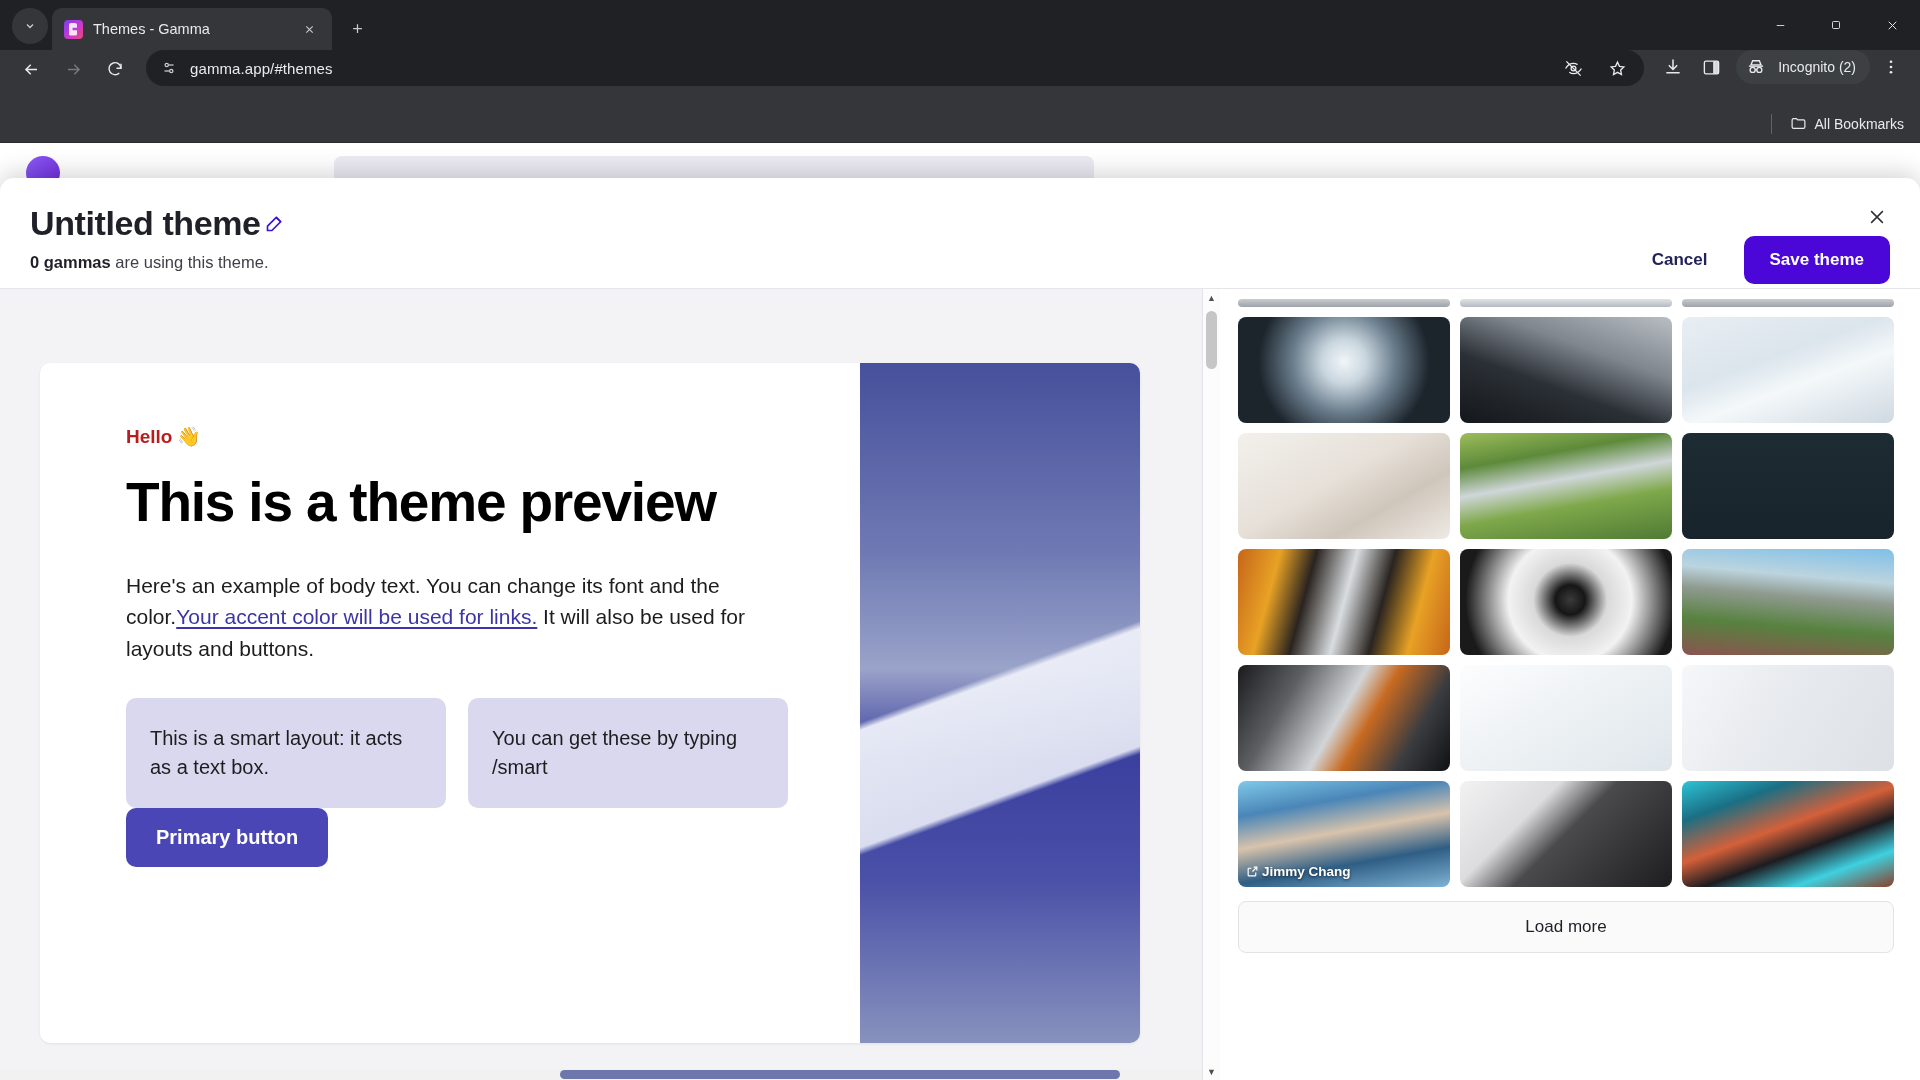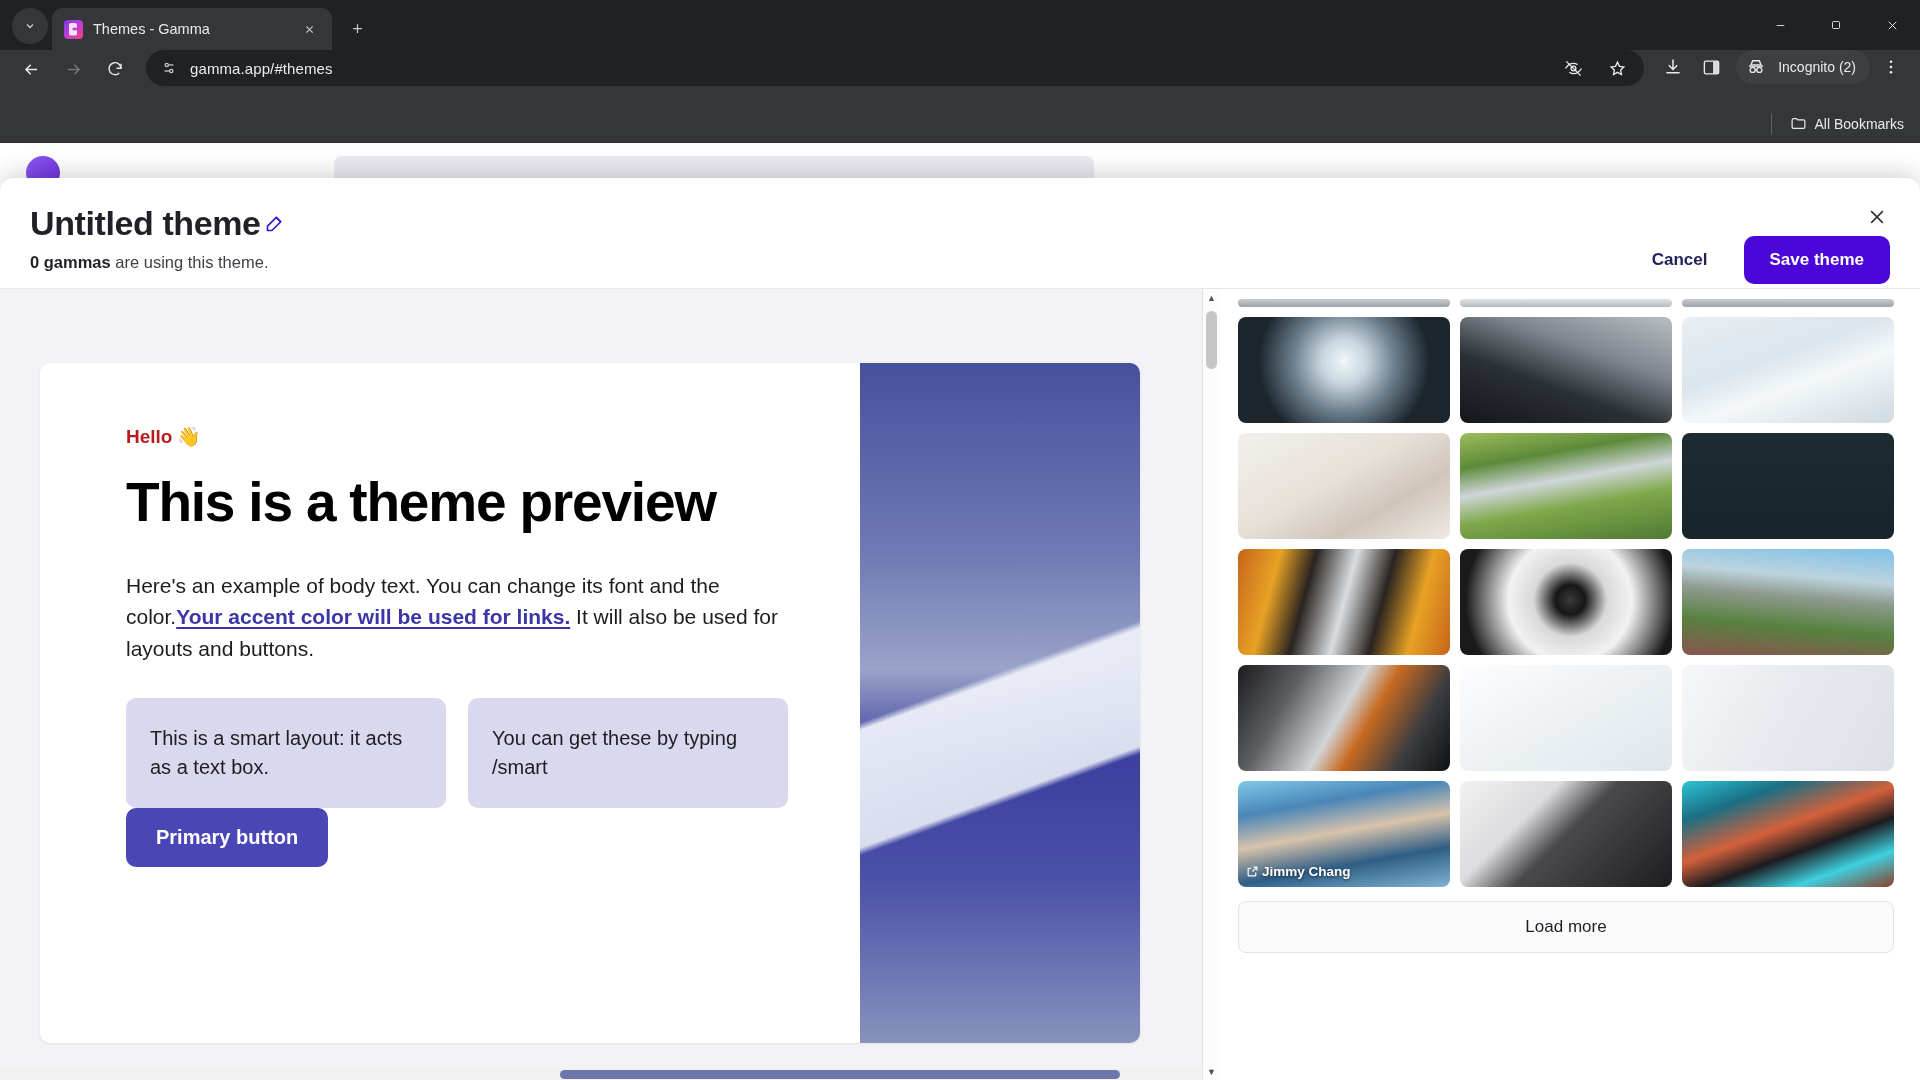--- a/index.html
+++ b/index.html
@@ -142,21 +142,21 @@
   .preview-scrollarea { position: absolute; inset: 0 18px 10px 0; overflow: hidden; }
   .preview-card {
     position: absolute; left: 40px; top: 74px; width: 1100px; height: 680px;
     background: #fff; border-radius: 10px; display: flex; overflow: hidden;
     box-shadow: 0 1px 3px rgba(0,0,0,.07);
   }
   .preview-text { flex: 1; padding: 62px 70px 0 86px; }
   .pv-hello { font-size: 19px; font-weight: 700; color: #b91c1c; margin-bottom: 26px; }
   .pv-h1 { font-size: 55px; font-weight: 800; color: #000; letter-spacing: -1.2px; line-height: 1.05; margin-bottom: 38px; }
   .pv-body { font-size: 21px; line-height: 1.5; color: #1d1d20; max-width: 660px; }
-  .pv-link { color: #3b35a8; font-weight: 700; text-decoration: underline; text-underline-offset: 3px; }
+  .pv-link { color: #3b35a8; font-weight: 400; text-decoration: underline; text-underline-offset: 3px; }
   .pv-smart { display: flex; gap: 22px; margin-top: 34px; }
   .pv-smartbox {
     width: 320px; background: #d9d8ef; border-radius: 10px; padding: 26px 24px;
     font-size: 20px; line-height: 1.45; color: #1d1d20;
   }
   .pv-buttonslabel { font-size: 21px; color: #1d1d20; margin-top: 42px; margin-bottom: 24px; }
   .pv-buttons { display: flex; gap: 12px; }
   .pv-btn-primary {
     background: #4a46b5; color: #fff; font-weight: 700; font-size: 20px;
     padding: 18px 30px; border-radius: 10px; border: 0; font-family: inherit; cursor: pointer;

